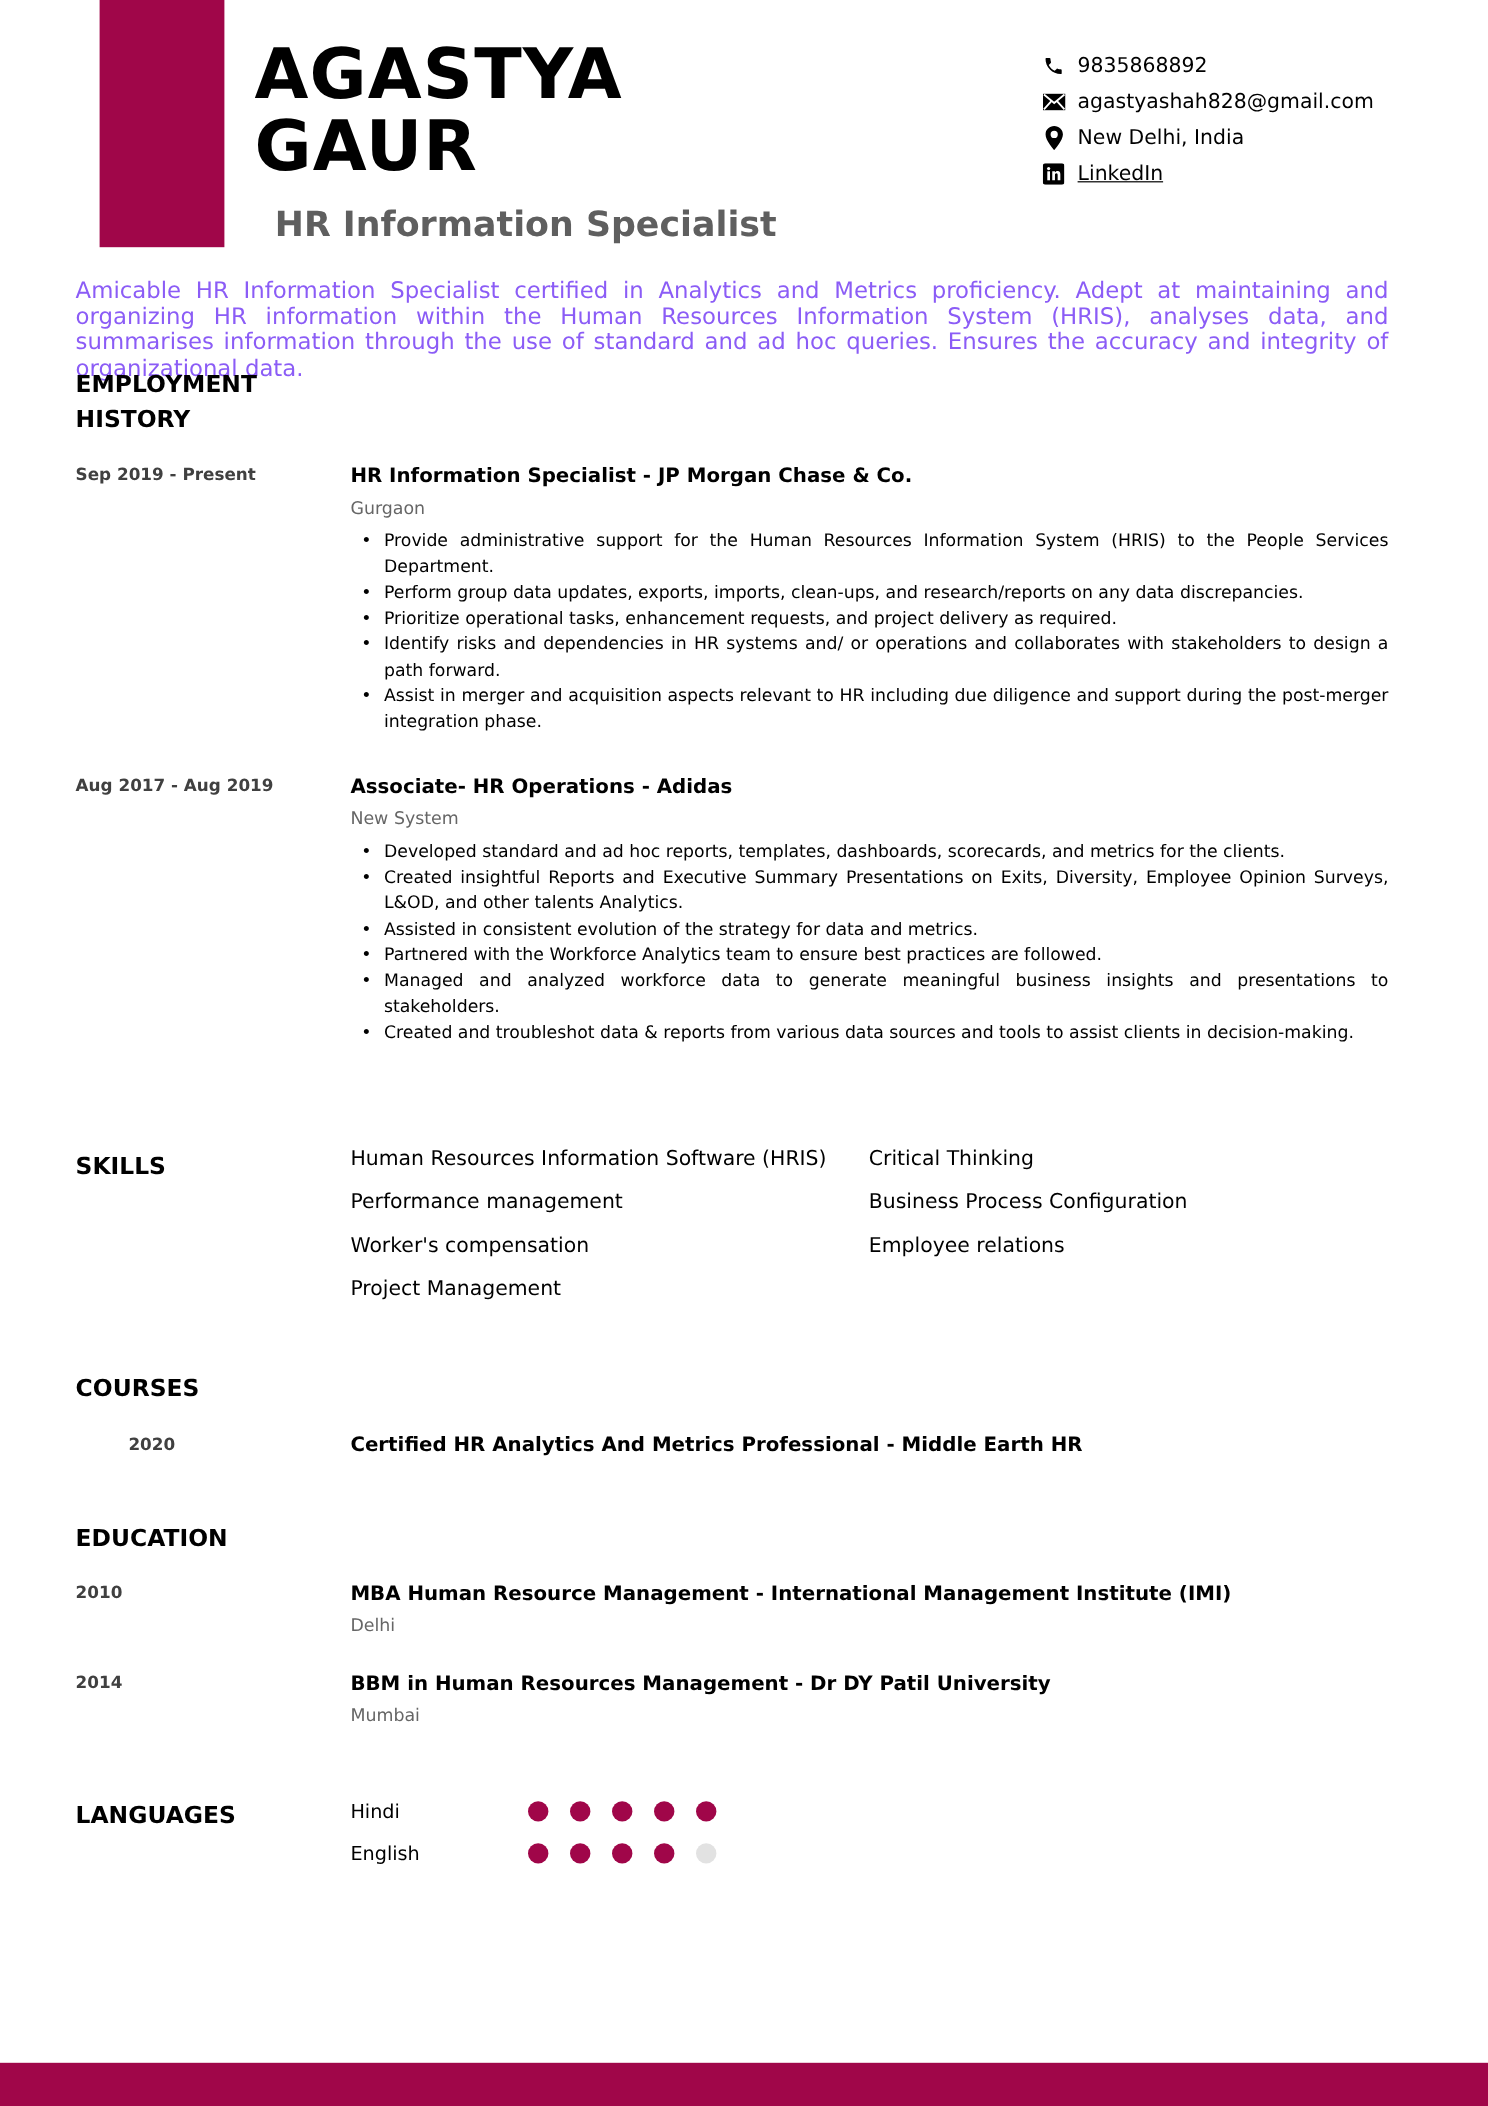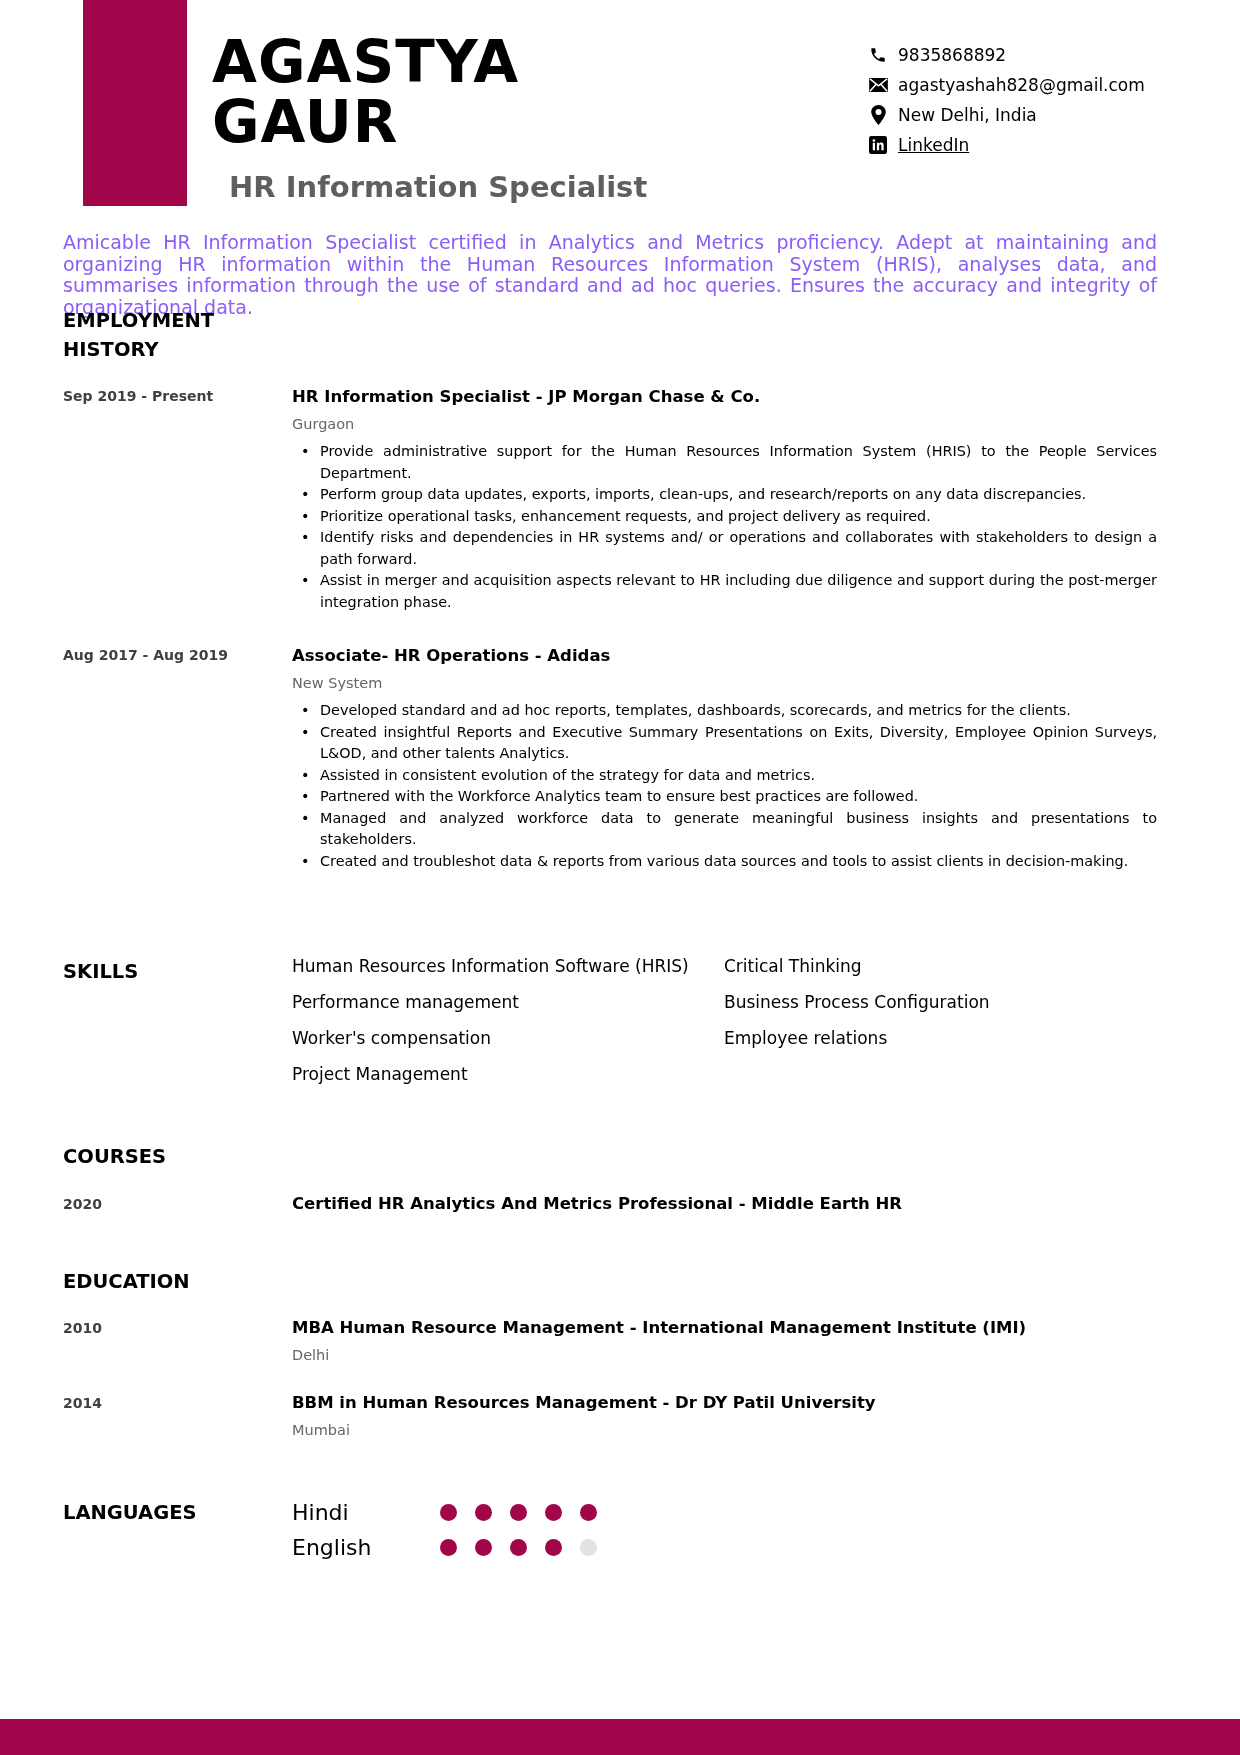--- a/index.html
+++ b/index.html
@@ -20,21 +20,21 @@
     .sec-title { position: absolute; left: 63px; font-weight: bold; font-size: 19.5px; line-height: 29px; color: #000; }
     .date { position: absolute; left: 63px; font-weight: bold; font-size: 14px; color: #404040; }
     .entry-title { position: absolute; left: 292px; font-weight: bold; font-size: 16.5px; color: #000; }
     .entry-loc { position: absolute; left: 292px; font-size: 14.5px; color: #666; }
     ul.bullets { position: absolute; left: 292px; width: 865px; list-style: none; font-size: 14.4px; line-height: 21.5px; text-align: justify; color: #000; }
     ul.bullets li { position: relative; padding-left: 28px; }
     ul.bullets li::before { content: "•"; position: absolute; left: 9px; top: 0; }
 
     .skills { position: absolute; left: 292px; top: 955px; width: 870px; display: grid; grid-template-columns: 432px 430px; row-gap: 13px; font-size: 17px; line-height: 23px; color: #000; }
 
-    .lang-row { position: absolute; left: 292px; display: flex; align-items: center; font-size: 22px; color: #000; }
+    .lang-row { position: absolute; left: 292px; display: flex; align-items: center; font-size: 16px; color: #000; }
     .lang-row .lname { width: 148px; }
     .dots { display: flex; }
     .dot { width: 17px; height: 17px; border-radius: 50%; background: #a00649; margin-right: 18px; }
     .dot.off { background: #e2e2e2; }
 
     .footer-bar { position: absolute; left: 0; top: 1719px; width: 1240px; height: 36px; background: #a00649; }
   </style>
 </head>
 <body>
 
@@ -121,21 +121,21 @@
   <div>Human Resources Information Software (HRIS)</div>
   <div>Critical Thinking</div>
   <div>Performance management</div>
   <div>Business Process Configuration</div>
   <div>Worker's compensation</div>
   <div>Employee relations</div>
   <div>Project Management</div>
 </div>
 
 <div class="sec-title" style="top:1142px;">COURSES</div>
-<div class="date" style="top:1196px;">2020</div>
+<div class="date" style="top:1196px;margin-left:44px;">2020</div>
 <div class="entry-title" style="top:1194px;">Certified HR Analytics And Metrics Professional - Middle Earth HR</div>
 
 <div class="sec-title" style="top:1267px;">EDUCATION</div>
 <div class="date" style="top:1320px;">2010</div>
 <div class="entry-title" style="top:1318px;">MBA Human Resource Management - International Management Institute (IMI)</div>
 <div class="entry-loc" style="top:1347px;">Delhi</div>
 
 <div class="date" style="top:1395px;">2014</div>
 <div class="entry-title" style="top:1393px;">BBM in Human Resources Management - Dr DY Patil University</div>
 <div class="entry-loc" style="top:1422px;">Mumbai</div>

